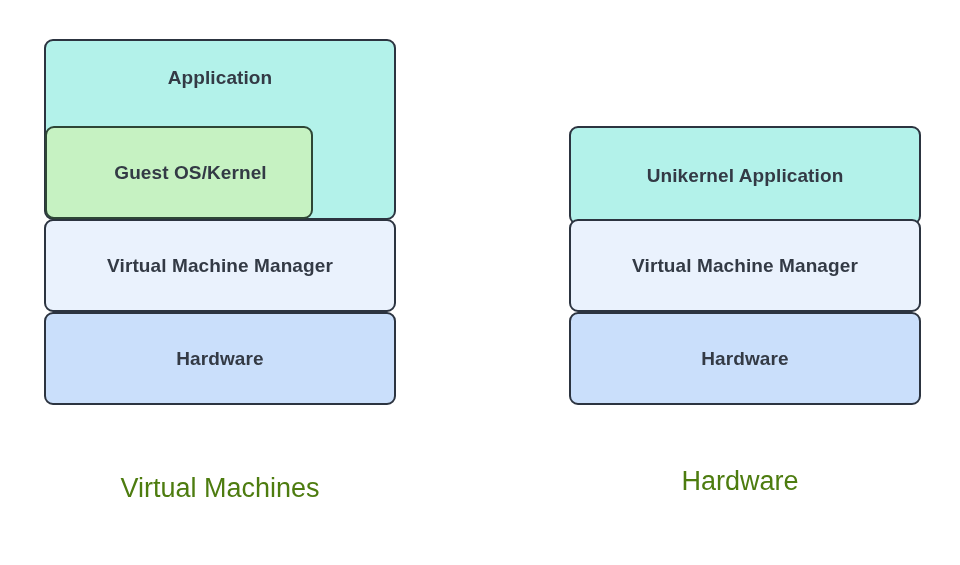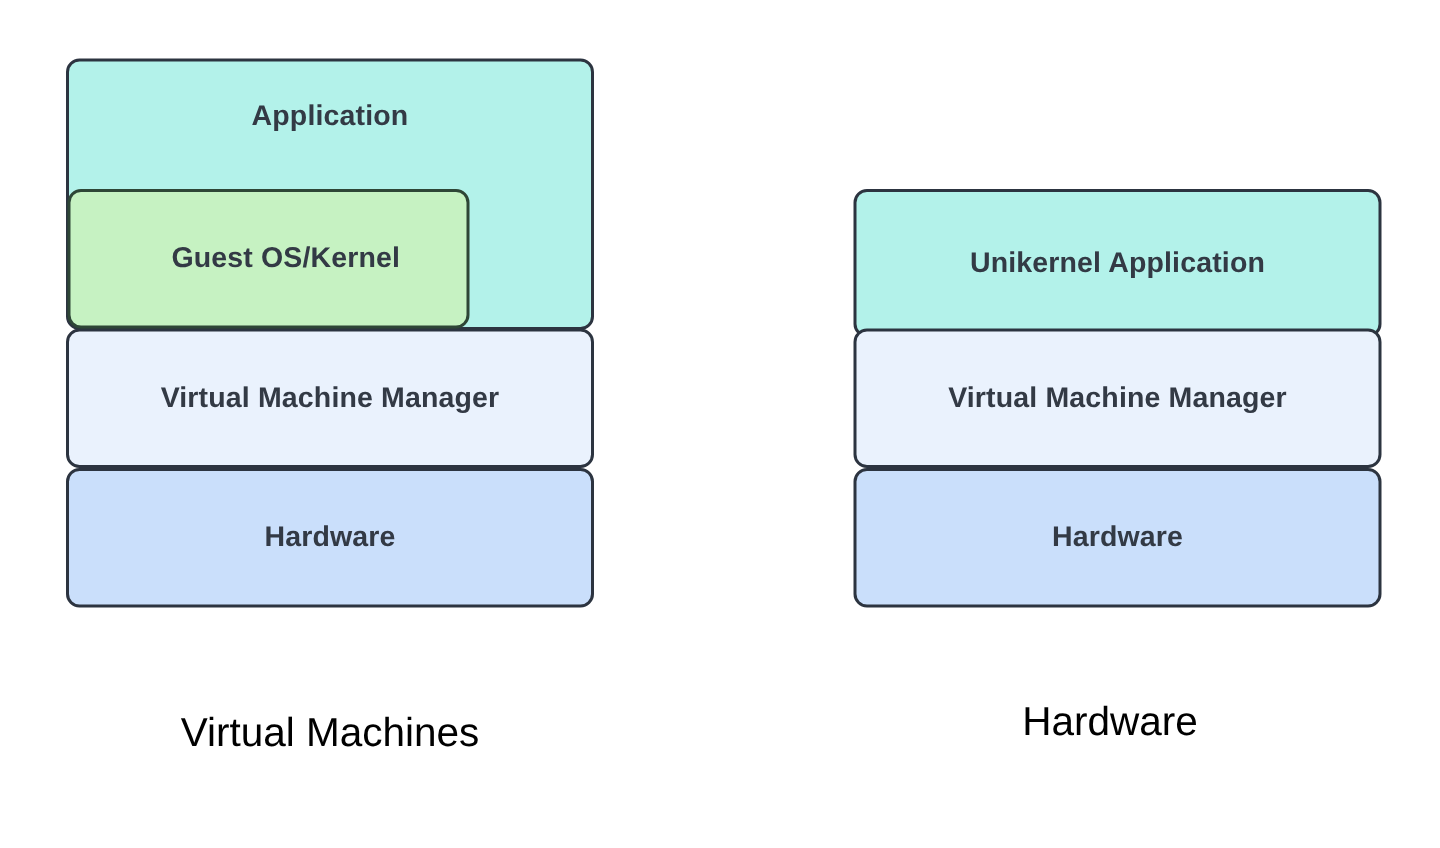--- a/index.html
+++ b/index.html
@@ -80,21 +80,21 @@
   }
   #uk-hardware {
     left: 569px; top: 312px;
     width: 352px; height: 93px;
     background: #cadffb;
   }
 
   
   .caption {
     position: absolute;
-    color: #000000;
+    color: #4d7c0f;
     font-size: 27px;
     font-weight: normal;
     text-align: center;
     white-space: nowrap;
   }
   #caption-vm {
     left: 40px;  top: 473px;
     width: 360px;
   }
   #caption-uk {

